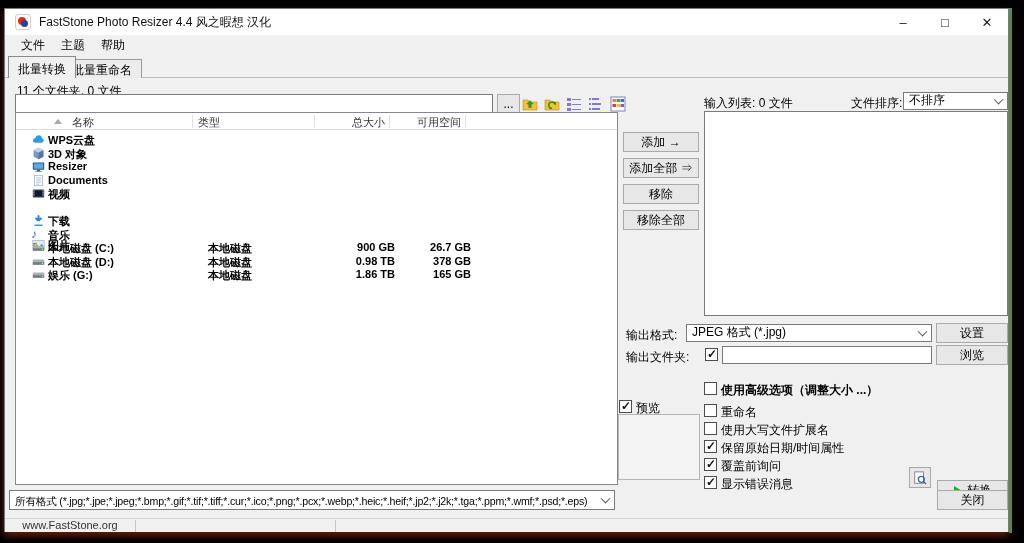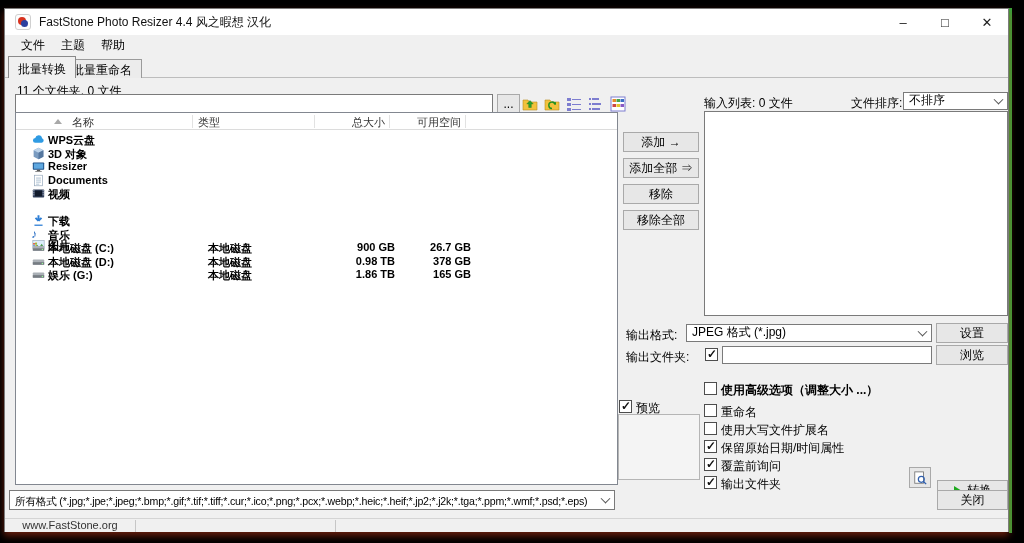--- a/index.html
+++ b/index.html
@@ -372,21 +372,21 @@
     <span class="cb" style="left:699px; top:413px;"></span>
     <span class="cblab" style="left:716px; top:413px;">使用大写文件扩展名</span>
 
     <span class="cb checked" style="left:699px; top:431px;"></span>
     <span class="cblab" style="left:716px; top:431px;text-align:center;">保留原始日期/时间属性</span>
 
     <span class="cb checked" style="left:699px; top:449px;"></span>
     <span class="cblab" style="left:716px; top:449px;">覆盖前询问</span>
 
     <span class="cb checked" style="left:699px; top:467px;"></span>
-    <span class="cblab" style="left:716px; top:467px;">输出文件夹</span>
+    <span class="cblab" style="left:716px; top:467px;">显示错误消息</span>
 
     <div class="btn" style="left:904px; top:458px; width:22px; height:21px;">
       <span style="display:flex;">
         <svg width="14" height="14" viewBox="0 0 16 16">
             <rect x="2" y="1" width="10" height="13" fill="#fff" stroke="#777" stroke-width="1"></rect>
             <circle cx="9.5" cy="9.5" r="3.4" fill="none" stroke="#2f5fae" stroke-width="1.4"></circle>
             <path d="M12 12l3 3" stroke="#2f5fae" stroke-width="1.6"></path>
           </svg>
       </span>
     </div>

